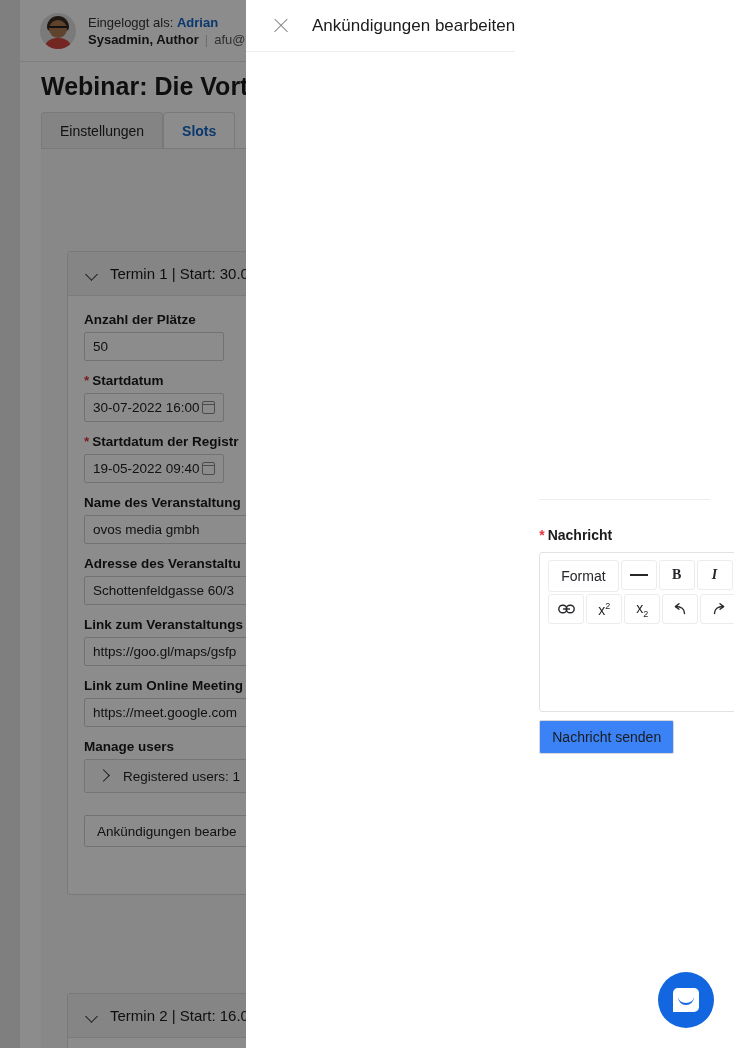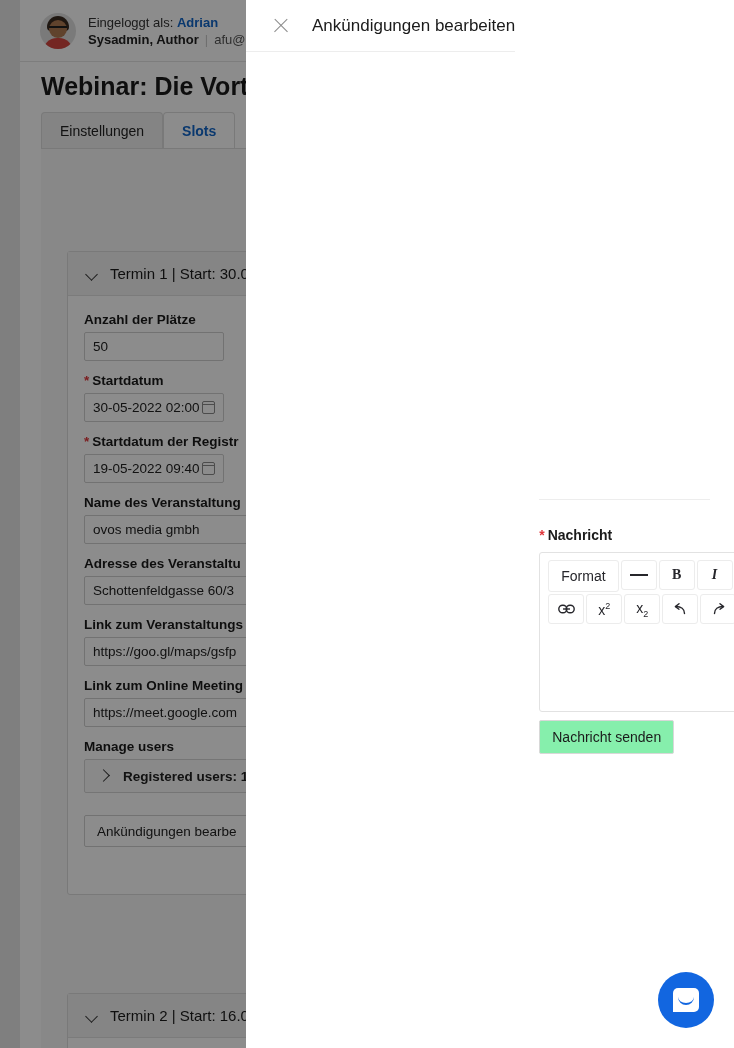--- a/index.html
+++ b/index.html
@@ -123,21 +123,21 @@
   }
   .inp.w145 { width: 140px; }
   .inp.w300 { width: 300px; }
   .cal-ico { margin-left: auto; width: 13px; height: 13px; border: 1.3px solid #8a8a8a; border-radius: 2px; position: relative; flex: 0 0 auto; }
   .cal-ico::before { content:""; position:absolute; left:-1.3px; right:-1.3px; top:1.5px; height:1.3px; background:#8a8a8a; }
 
   .collapse-row {
     height: 34px; border: 1px solid #d6d6d6; border-radius: 2px;
     background: #fafafa; display: flex; align-items: center;
     padding: 0 12px; font-size: 13.5px; color: #222;
-    width: 300px; white-space: nowrap; font-weight: bold;
+    width: 300px; white-space: nowrap;
   }
   .btn-outline {
     height: 32px; border: 1px solid #cfcfcf; border-radius: 2px;
     background: #ffffff; display: inline-flex; align-items: center;
     padding: 0 12px; font-size: 13.5px; color: #222; white-space: nowrap;
   }
 
   
   .dim {
     position: absolute; inset: 0;
@@ -201,21 +201,21 @@
   .tb-btn .u { text-decoration: underline; font-weight: bold; }
   .tb-btn .s { text-decoration: line-through; font-weight: bold; }
   .tb-btn .hr-glyph { display:block; width:18px; height:2px; background:#26262b; }
   .tb-btn sup { font-size: 9px; }
   .tb-btn sub { font-size: 9px; }
   .editor-canvas { height: 66px; }
 
   .send-btn {
     margin-top: 8px; height: 32px;
     border: 1px solid #d8d8d8; border-radius: 2px;
-    background: #86efac; display: inline-flex; align-items: center;
+    background: #3b82f6; display: inline-flex; align-items: center;
     padding: 16px 12px; font-size: 14px; color: #1b1b1b;
   }
 
   
   .intercom {
     position: absolute; right: 20px; bottom: 20px;
     width: 56px; height: 56px; border-radius: 50%;
     background: #1266e0;
     z-index: 70;
     display: flex; align-items: center; justify-content: center;
@@ -283,21 +283,21 @@
             </div>
             <div class="fld">
               <div class="fld-label">Tra</div>
               <div class="inp w145"></div>
             </div>
           </div>
 
           <div class="fld">
             <div class="fld-label"><span class="req">*</span><span>Startdatum</span></div>
             <div class="inp w145">
-              <span>30-05-2022 02:00</span>
+              <span>30-07-2022 16:00</span>
               <span class="cal-ico"></span>
             </div>
           </div>
 
           <div class="fld">
             <div class="fld-label"><span class="req">*</span><span>Startdatum der Registr</span></div>
             <div class="inp w145">
               <span>19-05-2022 09:40</span>
               <span class="cal-ico"></span>
             </div>

